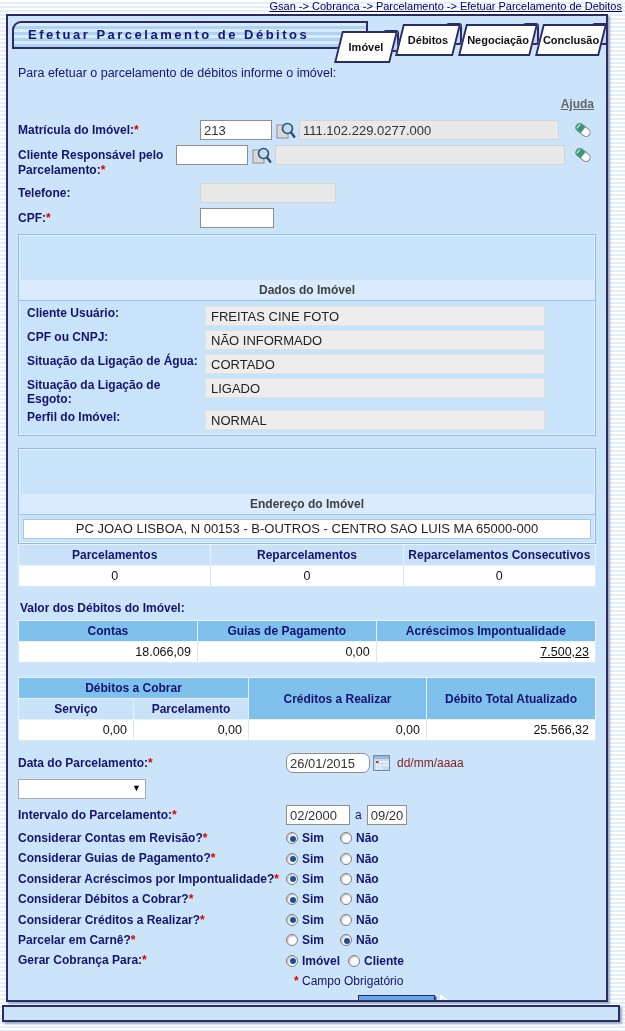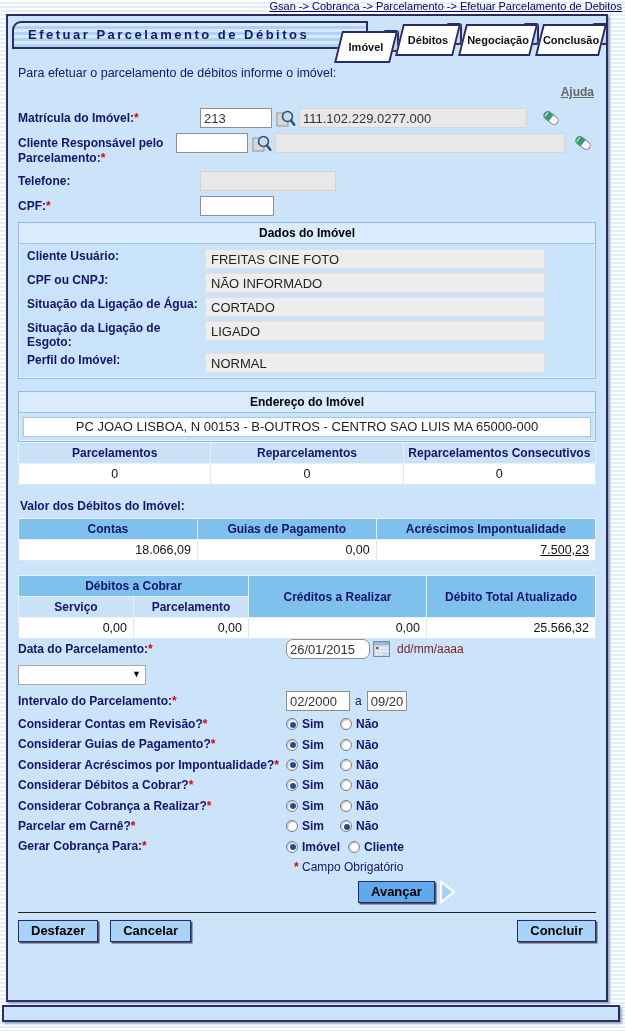--- a/index.html
+++ b/index.html
@@ -19,34 +19,34 @@
   .tabs { position:absolute; right:3px; top:8px; display:flex; z-index:4; }
   .tab { position:relative; height:32px; margin-left:5px; cursor:pointer; }
   .tab::before { content:""; position:absolute; right:-5px; top:-1px; width:12px; height:18px;
                  background:#b9d9f7; border:2px solid #2b2b66; border-radius:3px; z-index:0; }
   .tab-box { position:absolute; inset:0; background:#fff; border:2px solid #2b2b66;
              transform:skewX(-14deg); z-index:1; }
   .tab-label { position:absolute; inset:0; z-index:2; display:flex; align-items:center;
                justify-content:center; font-size:11px; font-weight:bold; color:#111; }
   .tab.active { margin-top:7px; }
   .content { position:absolute; left:2px; top:46px; width:594px; padding:4px 8px 0 8px; }
-  .intro { font-size:12.5px; color:#14146e; margin-bottom:2px; }
+  .intro { font-size:12.5px; color:#14146e; margin-bottom:14px; }
   .help-row { text-align:right; margin:2px 2px 8px 0; }
   .help-link { font-size:12px; font-weight:bold; color:#666; text-decoration:underline; cursor:pointer; }
   .frow { display:flex; align-items:flex-start; margin-bottom:5px; }
   .flabel { width:182px; font-size:12px; font-weight:bold; color:#14146e; padding-top:3px; line-height:1.25; }
   .req { color:#e00000; font-weight:bold; }
   .fctrl { display:flex; align-items:center; }
   input.tx { height:20px; border:1px solid #8e8e8e; font-family:"Liberation Sans",sans-serif;
              font-size:13px; padding:1px 3px; background:#fff; color:#333; }
   .ro { background:#e8e8e8 !important; border:1px solid #d4d4d4 !important; color:#111; }
   .icon-btn { background:none; border:none; padding:0; margin:0 3px; cursor:pointer; line-height:0; }
   .panel { border:1px solid #8fbbe4; background:#c9e3fa; box-shadow:0 0 0 1px #e6f2fd inset; }
   .panel-h { background:#d9ebfc; border-bottom:1px solid #9cc4ea; text-align:center;
-             font-size:12px; font-weight:bold; color:#000000; padding:3px 0; }
+             font-size:12px; font-weight:bold; color:#404040; padding:3px 0;margin-top:45px; }
   .prow { display:flex; align-items:flex-start; padding:2px 4px; }
   .plabel { width:182px; font-size:12px; font-weight:bold; color:#14146e; padding-left:4px; }
   .pval { height:20px; width:340px; background:#ededed; font-size:13px; color:#222;
           padding:2px 5px; border:1px solid #e0e0e0; }
   .addr-field { background:#fff; border:1px solid #a9c7e4; text-align:center; font-size:13px;
                 color:#222; height:20px; line-height:18px; margin:4px; }
   .sec-label { font-size:12px; font-weight:bold; color:#14146e; margin:10px 0 5px 2px; }
   table.t { width:100%; border-collapse:collapse; table-layout:fixed; }
   table.t th { font-size:12px; font-weight:bold; color:#14146e; padding:3px 4px; border:1px solid #e8f2fc; }
   table.t th.hl { background:#c9e2f8; }
@@ -116,21 +116,21 @@
         <div class="flabel"><span>Matrícula do Imóvel:</span><span class="req">*</span></div>
         <div class="fctrl">
           <input class="tx" style="width: 72px;" value="213">
           <button class="icon-btn"><span>
             <svg width="21" height="20" viewBox="0 0 21 20">
                   <rect x="2" y="5" width="11" height="13" fill="#d8d8d8" stroke="#909090"></rect>
                   <circle cx="12.5" cy="8.5" r="5" fill="#bfdcf5" stroke="#33516b" stroke-width="1.6"></circle>
                   <line x1="16" y1="12.5" x2="19.3" y2="16.8" stroke="#33516b" stroke-width="2.4" stroke-linecap="round"></line>
                 </svg>
           </span></button>
-          <input class="tx ro" style="width: 228px;" readonly="" value="111.102.229.0277.000">
+          <input class="tx ro" style="width: 260px;" readonly="" value="111.102.229.0277.000">
           <button class="icon-btn" style="margin-left:14px"><span>
             <svg width="20" height="20" viewBox="0 0 20 20">
                   <g transform="rotate(38 10 10)">
                     <rect x="2" y="6" width="16" height="8" rx="4" fill="#fff" stroke="#888"></rect>
                     <path d="M6 6 a4 4 0 0 0 0 8 h4 v-8 z" fill="#2f9e77" stroke="#888" stroke-width="0.5"></path>
                     <line x1="4.2" y1="7.4" x2="4.2" y2="12.6" stroke="#cff0e2" stroke-width="1.2"></line>
                   </g>
                 </svg>
           </span></button>
         </div>
@@ -260,21 +260,21 @@
         </tr>
         <tr>
           <td class="num">0,00</td>
           <td class="num">0,00</td>
           <td class="num">0,00</td>
           <td class="num">25.566,32</td>
         </tr>
       </tbody>
         </table>
 
-      <div class="brow" style="">
+      <div class="brow" style="margin-top:12px">
         <div class="blabel"><span>Data do Parcelamento:</span><span class="req">*</span></div>
         <input class="tx" style="width: 84px; border-radius: 7px;" value="26/01/2015">
         <button class="icon-btn"><span>
           <svg width="17" height="16" viewBox="0 0 17 16">
                 <rect x="0.5" y="0.5" width="16" height="15" fill="#c7d9ec" stroke="#6b8cb0"></rect>
                 <rect x="1" y="1" width="15" height="3" fill="#9fb8d4"></rect>
                 <rect x="3" y="6" width="2.4" height="2" fill="#b0432f"></rect>
                 <rect x="6.4" y="6" width="2.4" height="2" fill="#eef5fb"></rect>
                 <rect x="9.8" y="6" width="2.4" height="2" fill="#eef5fb"></rect>
                 <rect x="13" y="6" width="2.4" height="2" fill="#eef5fb"></rect>
@@ -325,21 +325,21 @@
         <span class="opt-label">Não</span>
       </div>
       <div class="brow">
         <div class="blabel"><span>Considerar Débitos a Cobrar?</span><span class="req">*</span></div>
         <span class="radio checked"></span>
         <span class="opt-label">Sim</span>
         <span class="radio"></span>
         <span class="opt-label">Não</span>
       </div>
       <div class="brow">
-        <div class="blabel"><span>Considerar Cobrança a Realizar?</span><span class="req">*</span></div>
+        <div class="blabel"><span>Considerar Créditos a Realizar?</span><span class="req">*</span></div>
         <span class="radio checked"></span>
         <span class="opt-label">Sim</span>
         <span class="radio"></span>
         <span class="opt-label">Não</span>
       </div>
       <div class="brow">
         <div class="blabel"><span>Parcelar em Carnê?</span><span class="req">*</span></div>
         <span class="radio"></span>
         <span class="opt-label">Sim</span>
         <span class="radio checked"></span>

